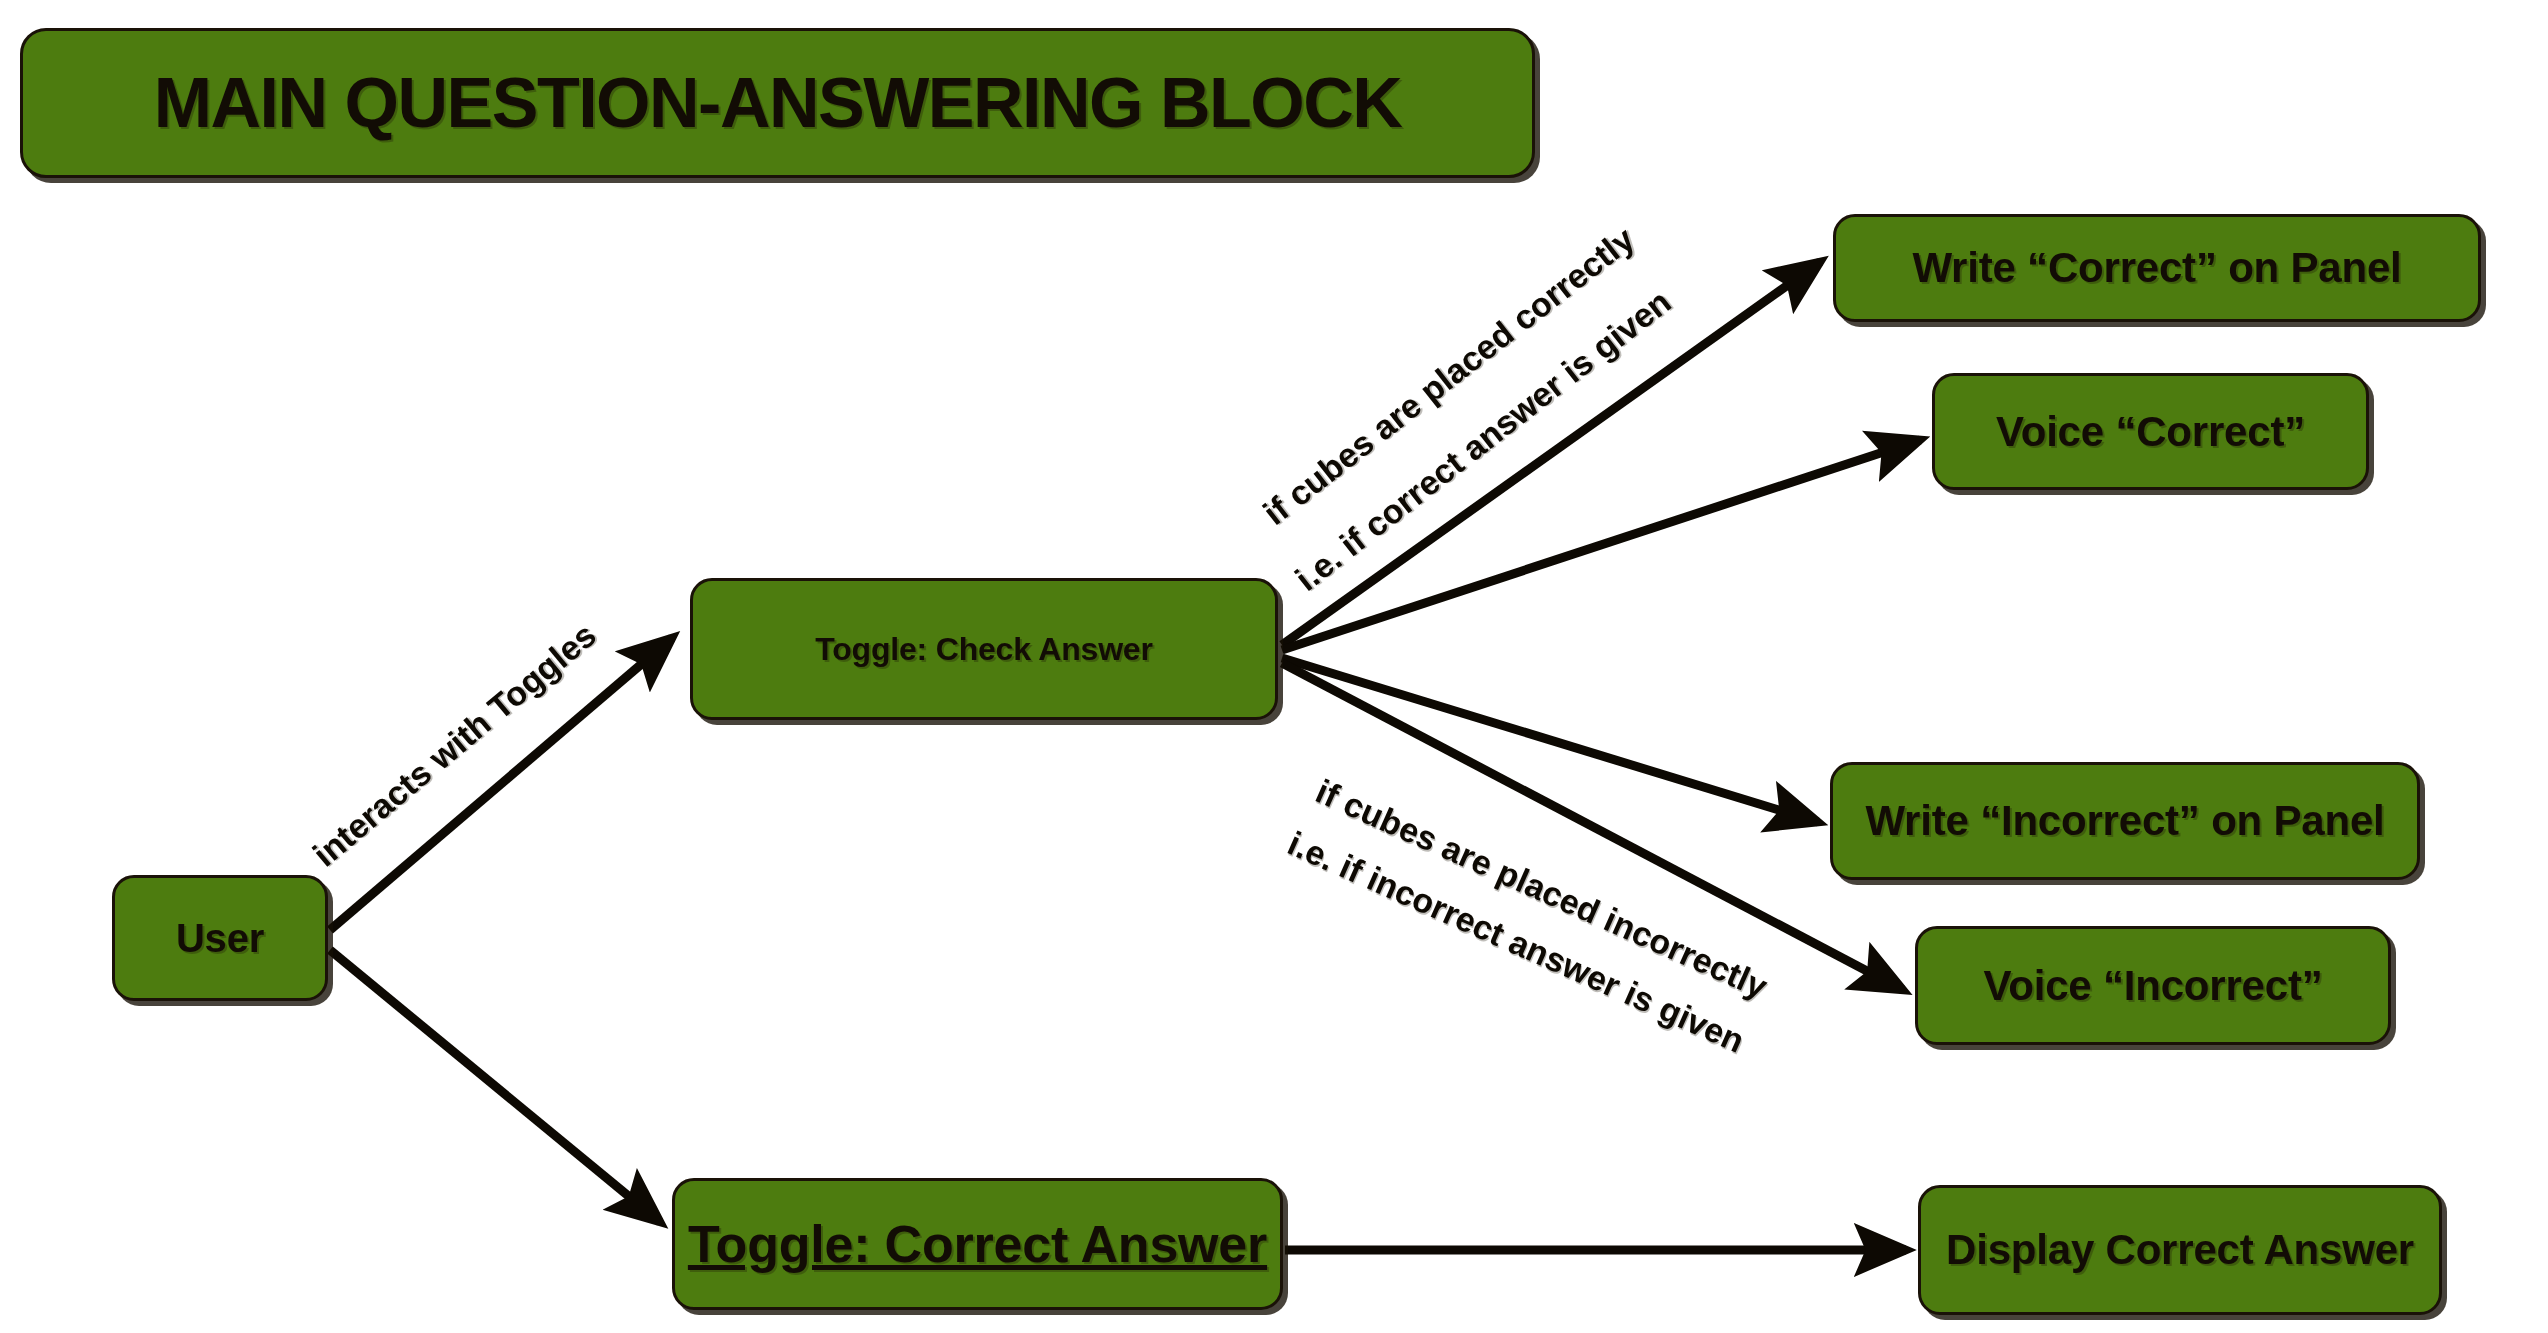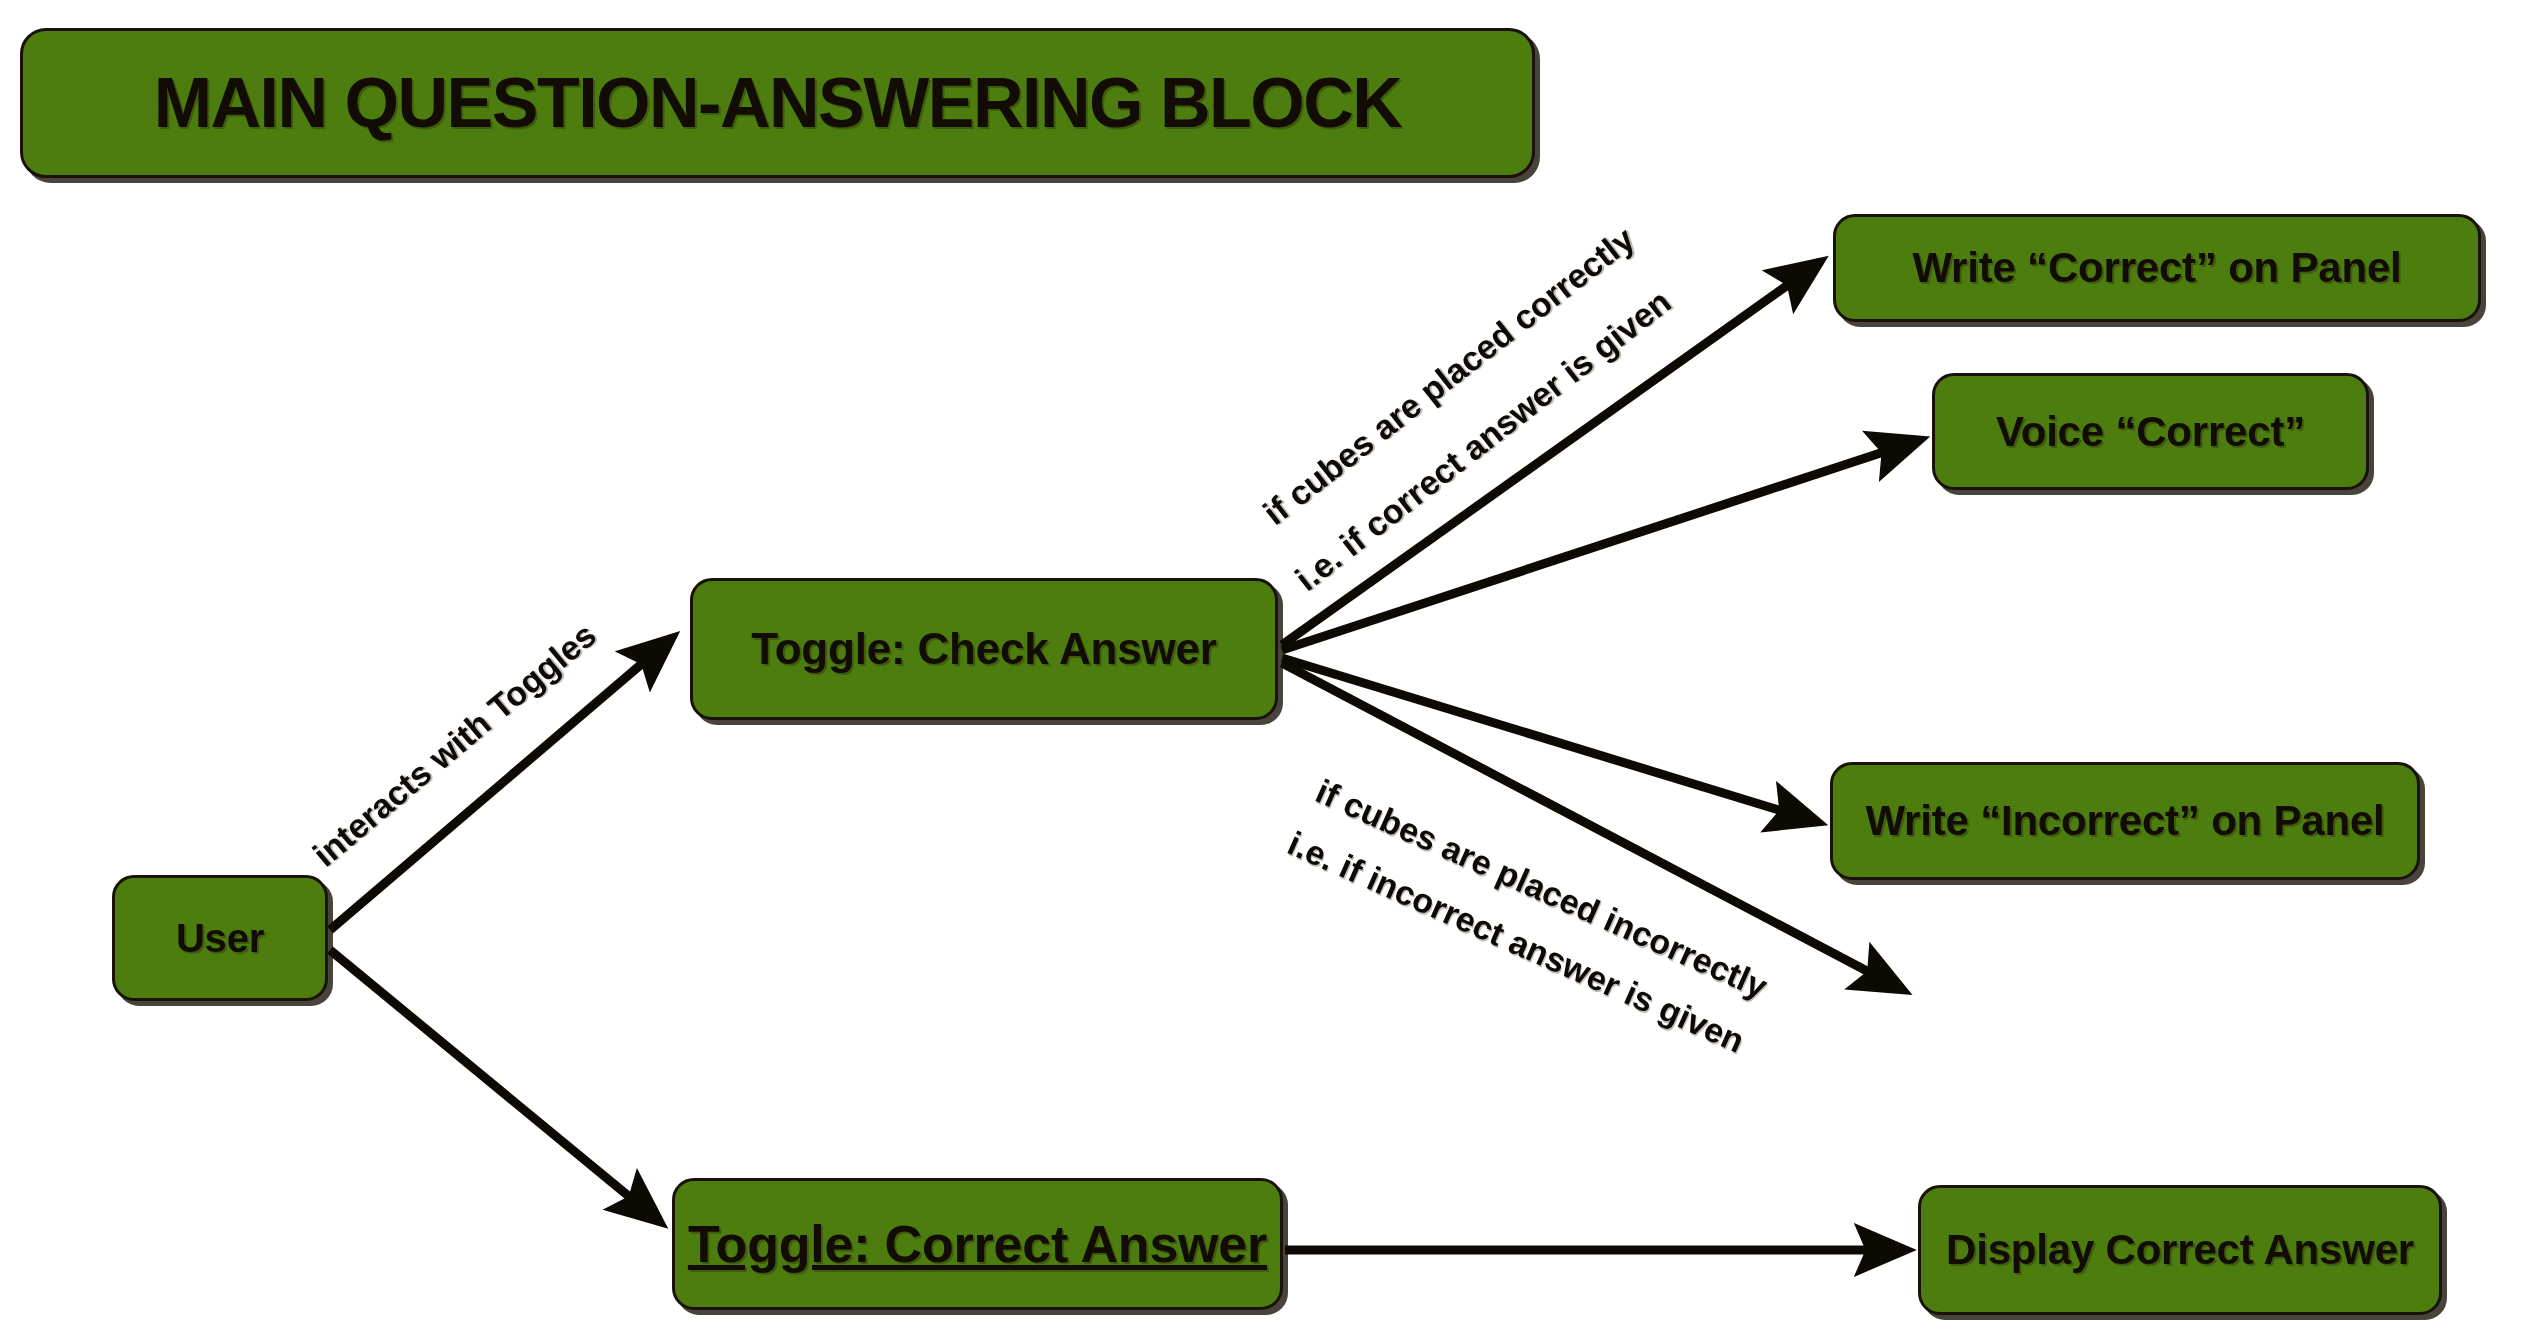--- a/index.html
+++ b/index.html
@@ -60,21 +60,21 @@
   #node-user       { left: 112px;  top: 875px;  width: 216px; height: 126px; }
   #node-toggle-check   { left: 690px;  top: 578px;  width: 588px; height: 142px; }
   #node-toggle-correct { left: 672px;  top: 1178px; width: 611px; height: 132px; }
   #node-write-correct  { left: 1833px; top: 214px;  width: 648px; height: 108px; }
   #node-voice-correct  { left: 1932px; top: 373px;  width: 437px; height: 117px; }
   #node-write-incorrect{ left: 1830px; top: 762px;  width: 590px; height: 118px; }
   #node-voice-incorrect{ left: 1915px; top: 926px;  width: 476px; height: 119px; }
   #node-display-correct{ left: 1918px; top: 1185px; width: 524px; height: 130px; }
 
   #node-user .lbl              { font-size: 40px; }
-  #node-toggle-check .lbl      { font-size: 44px; }
+  #node-toggle-check .lbl      { font-size: 32px; }
   #node-toggle-correct .lbl    { font-size: 52px; text-decoration: underline; }
   #node-write-correct .lbl     { font-size: 42px; }
   #node-voice-correct .lbl     { font-size: 42px; }
   #node-write-incorrect .lbl   { font-size: 42px; }
   #node-voice-incorrect .lbl   { font-size: 42px; }
   #node-display-correct .lbl   { font-size: 42px; }
 
   .edge-label {
     position: absolute;
     font-family: "Liberation Sans", sans-serif;
@@ -136,20 +136,23 @@
   </div>
 
   <div id="node-write-incorrect" class="node">
     <span class="lbl">Write “Incorrect” on Panel</span>
   </div>
 
   <div id="node-voice-correct" class="node">
     <span class="lbl">Voice “Correct”</span>
   </div>
 
+  <div id="node-voice-incorrect" class="node">
+    <span class="lbl">Voice “Incorrect”</span>
+  </div>
 
   <div id="node-display-correct" class="node">
     <span class="lbl">Display Correct Answer</span>
   </div>
 
   <div id="lbl-interacts" class="edge-label">interacts with Toggles</div>
 
   <div id="lbl-correct-1" class="edge-label">if cubes are placed correctly</div>
 
   <div id="lbl-correct-2" class="edge-label">i.e. if correct answer is given</div>

